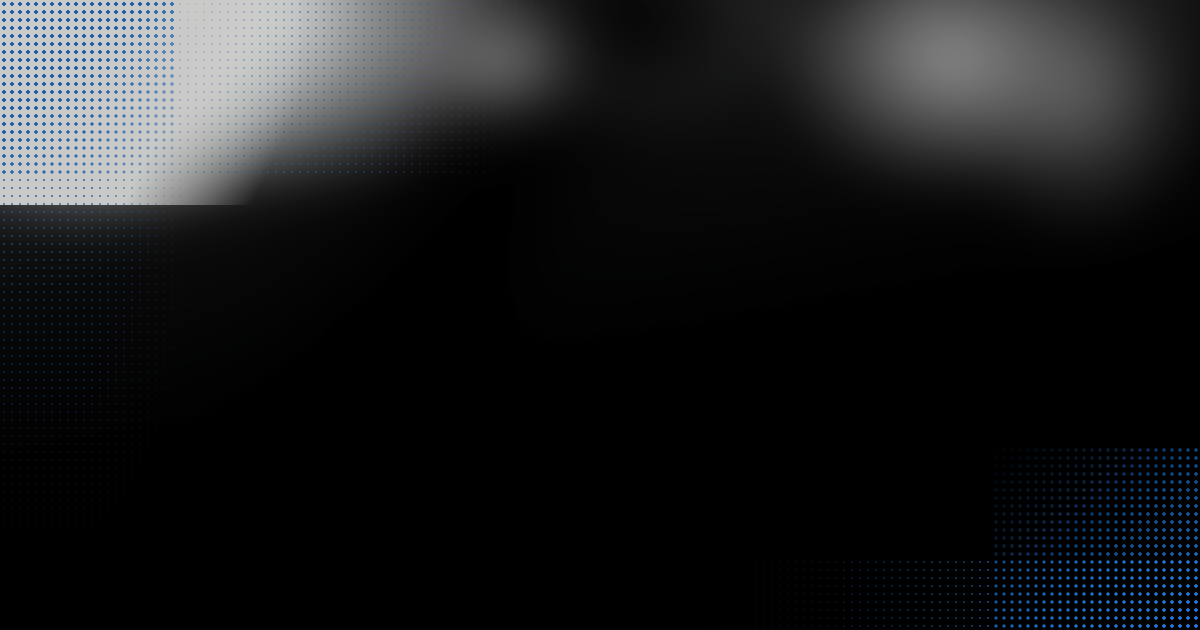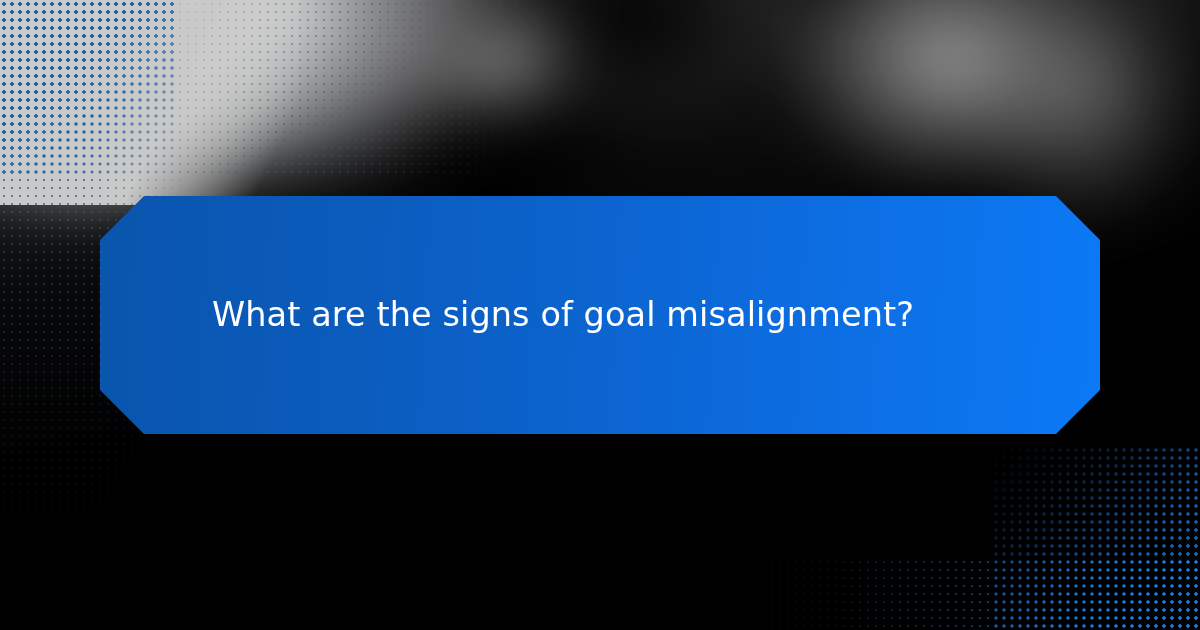--- a/index.html
+++ b/index.html
@@ -165,17 +165,14 @@
   <div class="photo"></div>
   <div class="panel-tl"></div>
 
   <div class="dots dots-tl-wide"></div>
   <div class="dots dots-tl"></div>
   <div class="dots dots-tl-strong"></div>
 
   <div class="dots dots-br-wide"></div>
   <div class="dots dots-br"></div>
 
-  <div class="banner">
-    <div class="banner-title">What are the signs of goal misalignment?</div>
-  </div>
 
 </div>
 
 </body></html>

